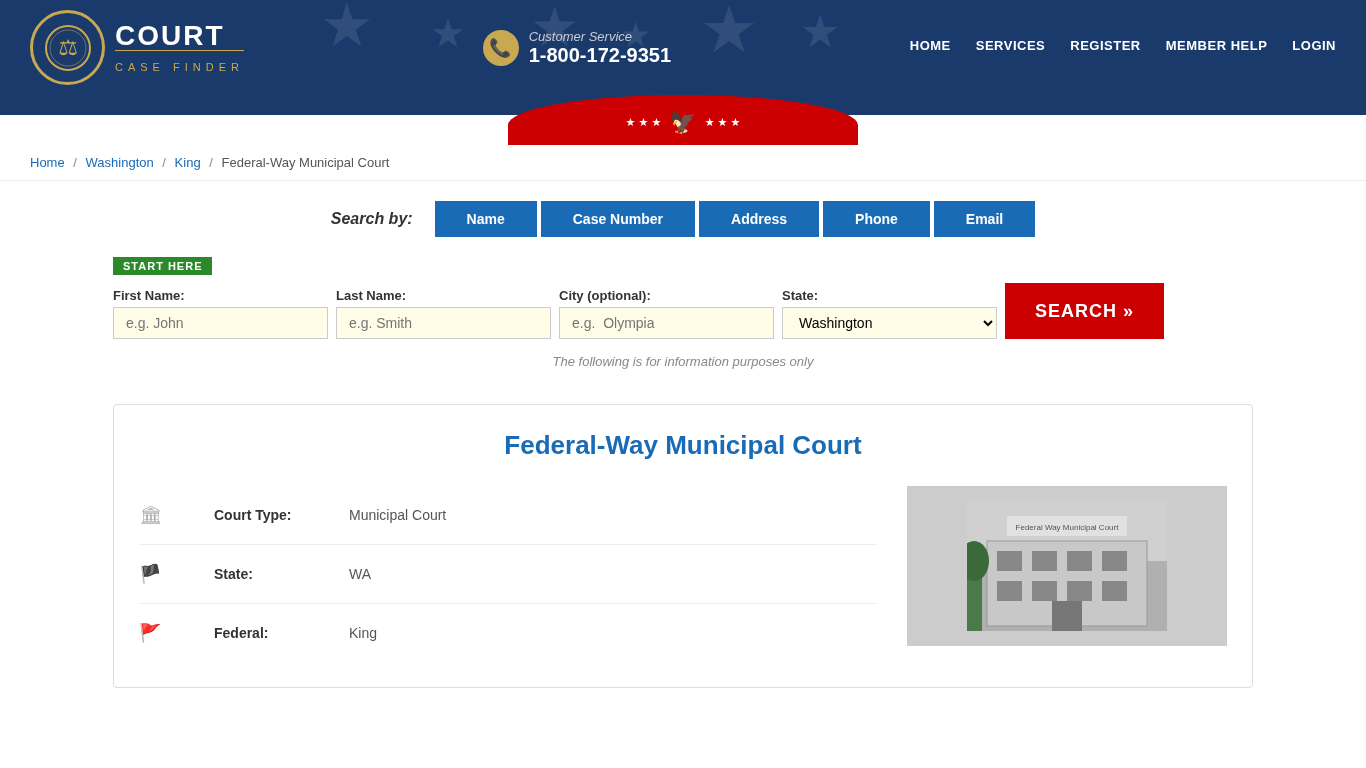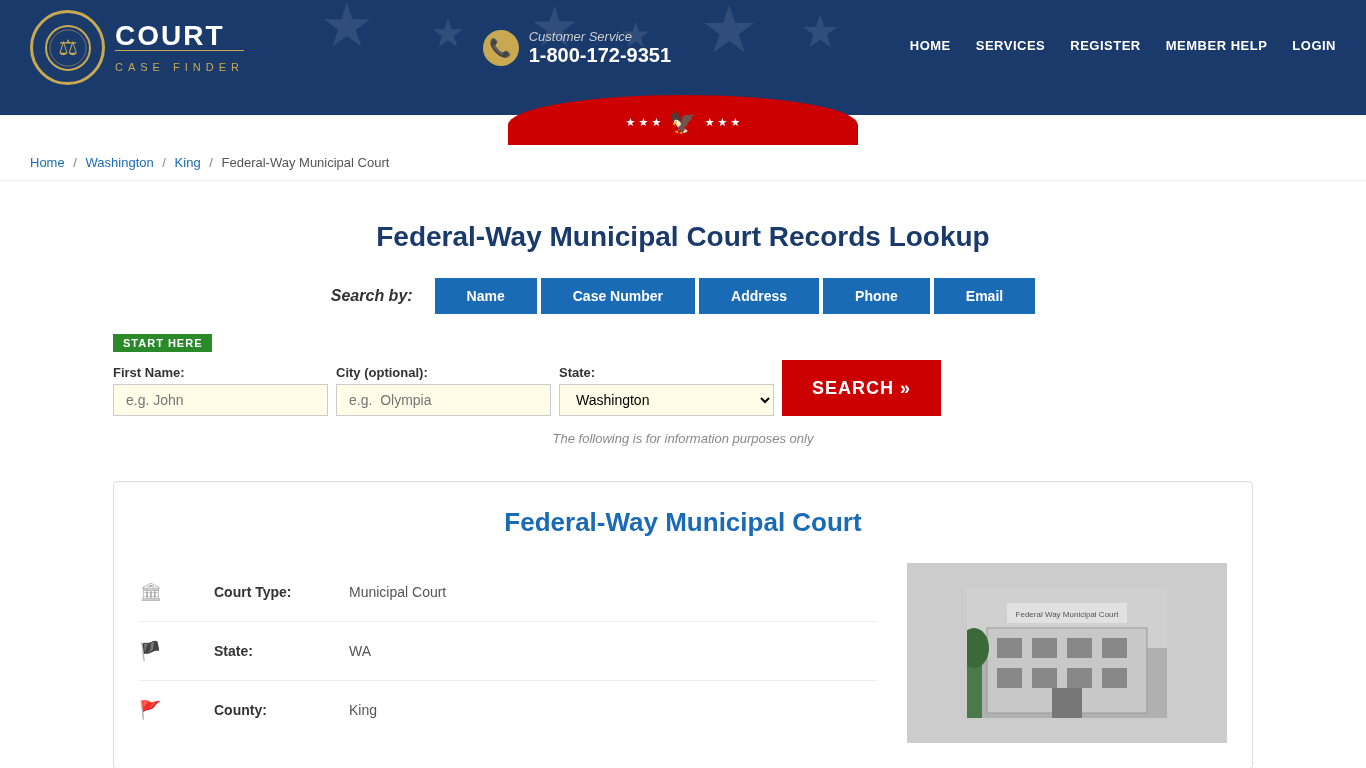--- a/index.html
+++ b/index.html
@@ -295,21 +295,21 @@
       color: #333;
       width: 120px;
       flex-shrink: 0;
       margin-left: 36px;
     }
     .info-value {
       color: #555;
     }
     .court-image {
       width: 320px;
-      height: 180px;
+      height: 160px;
       background: #ccc;
       flex-shrink: 0;
       display: flex;
       align-items: center;
       justify-content: center;
       overflow: hidden;
     }
     .building-svg { width: 200px; height: 130px; }
   </style>
 </head>
@@ -372,39 +372,42 @@
   <span class="sep">/</span>
   <a href="#">Washington</a>
   <span class="sep">/</span>
   <a href="#">King</a>
   <span class="sep">/</span>
   <span class="current">Federal-Way Municipal Court</span>
 </div>
 
 <div class="main-content">
 
-  <h1 class="page-title">Federal-Way Municipal Court Records Lookup</h1>
 
   <div class="search-by-row">
     <span class="search-by-label">Search by:</span>
     <div class="search-tabs">
       <button class="search-tab active">Name</button>
       <button class="search-tab">Case Number</button>
       <button class="search-tab">Address</button>
       <button class="search-tab">Phone</button>
       <button class="search-tab">Email</button>
     </div>
   </div>
 
   <div class="search-form-area">
     <div class="start-here-badge">START HERE</div>
     <div class="form-fields">
       <div class="form-group">
         <label>First Name:</label>
         <input class="field-first" type="text" placeholder="e.g. John" style="">
+      </div>
+      <div class="form-group">
+        <label>Last Name:</label>
+        <input class="field-last" type="text" placeholder="e.g. Smith" style="">
       </div>
       <div class="form-group">
         <label>City (optional):</label>
         <input class="field-city" type="text" placeholder="e.g.  Olympia" style="">
       </div>
       <div class="form-group">
         <label>State:</label>
         <select class="field-state">
           <option>Washington</option>
           <option>Alabama</option>
@@ -472,21 +475,21 @@
           <div class="info-label">Court Type:</div>
           <div class="info-value">Municipal Court</div>
         </div>
         <div class="info-row">
           <div class="info-icon">🏴</div>
           <div class="info-label">State:</div>
           <div class="info-value">WA</div>
         </div>
         <div class="info-row">
           <div class="info-icon">🚩</div>
-          <div class="info-label">County:</div>
+          <div class="info-label">Federal:</div>
           <div class="info-value">King</div>
         </div>
       </div>
 
       <div class="court-image">
         <svg class="building-svg" viewBox="0 0 200 130">
           <rect width="200" height="130" fill="#b0b0b0"></rect>
 
           <rect width="200" height="60" fill="#d0d0d0"></rect>
 

